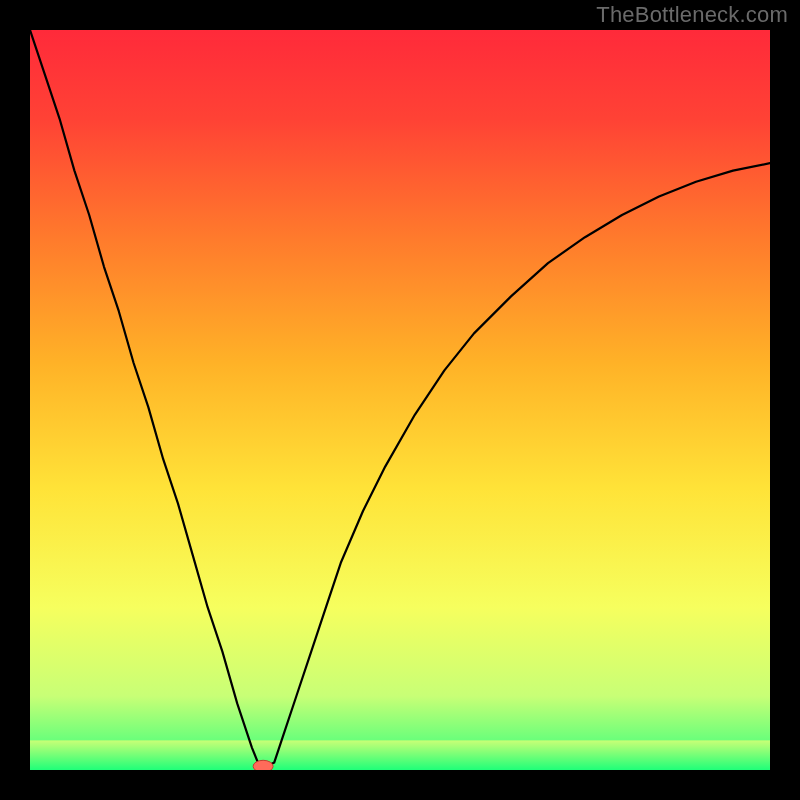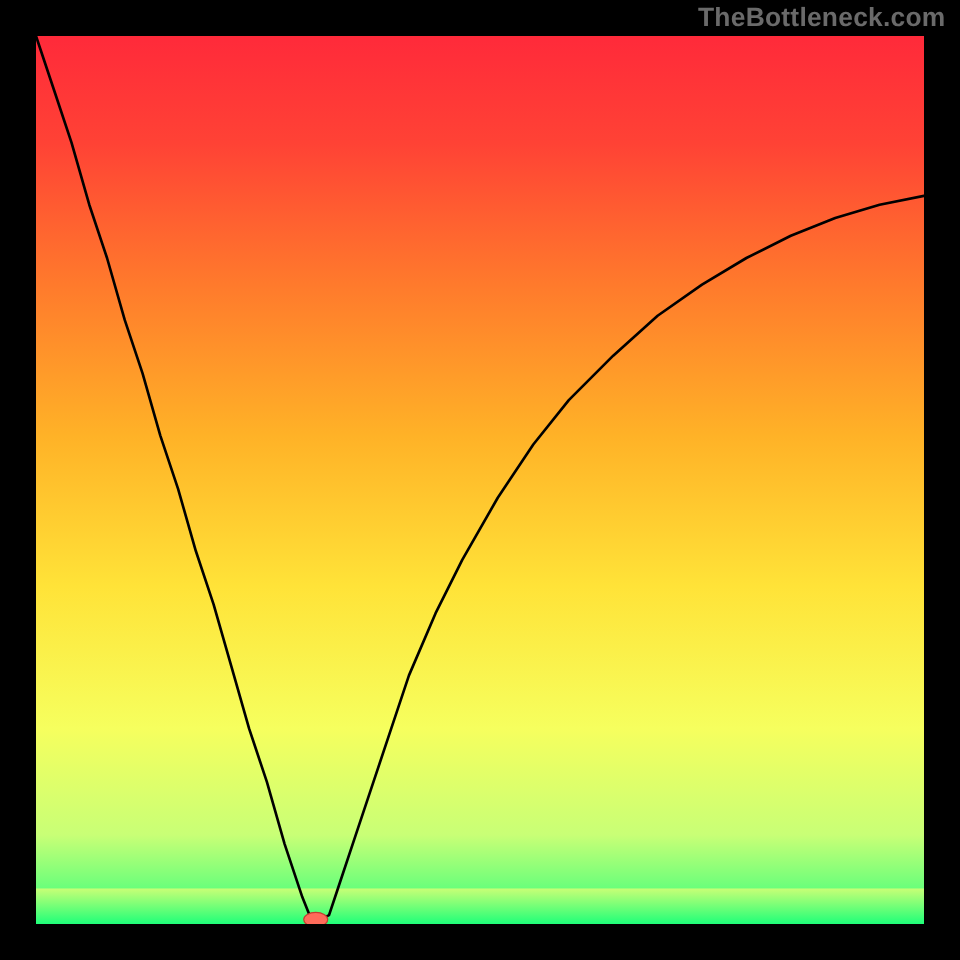--- a/index.html
+++ b/index.html
@@ -16,21 +16,21 @@
     background: #000;
     position: relative;
   }
   .watermark {
     position: absolute;
     top: 2px;
     right: 12px;
     color: #6a6a6a;
     font-size: 22px;
     letter-spacing: 0.2px;
-    font-weight: 700;
+    font-weight: 400;
     z-index: 5;
   }
   .plot-wrap {
     position: absolute;
     left: 30px;
     top: 30px;
     width: 740px;
     height: 740px;
   }
   .plot-svg {

